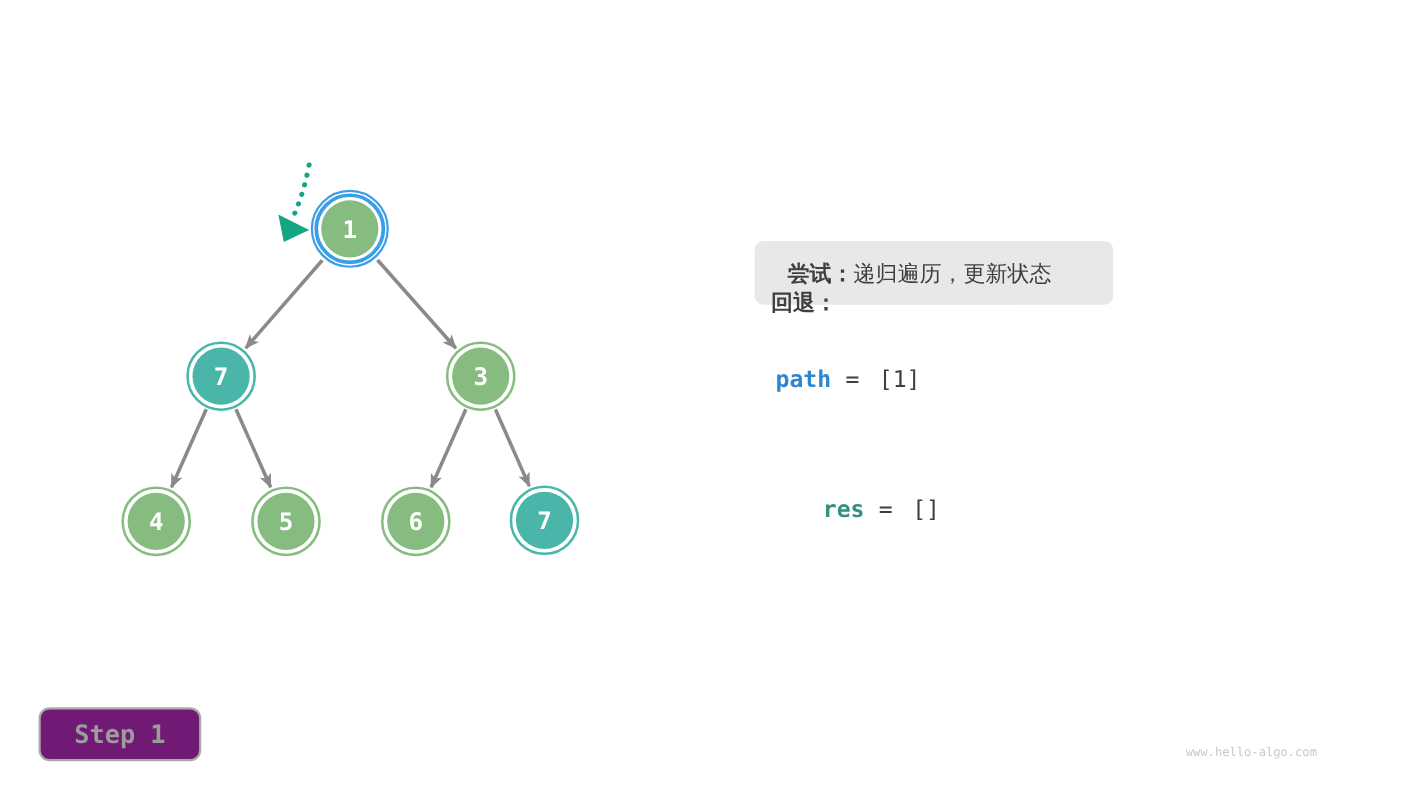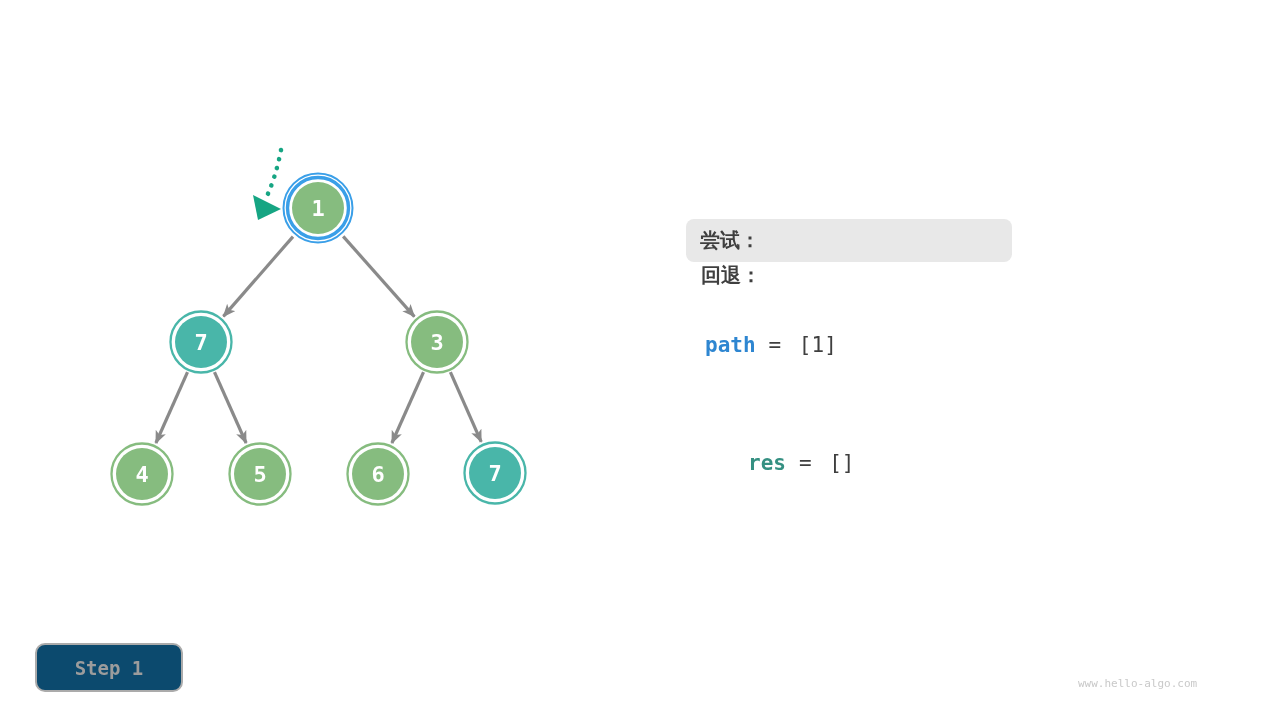--- a/index.html
+++ b/index.html
@@ -21,24 +21,24 @@
   .panel-line {
     position: absolute;
     display: flex;
     align-items: center;
     font-size: 20px;
     color: var(--text-dark, #3f3f3f);
     white-space: nowrap;
   }
   .try-line {
     left: 686px; top: 219px;
-    width: 326px; height: 43px;
+    width: 326px; height: 58px;
     background: var(--hl-bg, #e8e8e8);
     border-radius: 8px;
-    padding-left: 14px;
+    padding-left: 30px;
   }
   .back-line {
     left: 701px; top: 263px;
     height: 25px;
   }
   .kw { font-weight: 700; }
   .code-line {
     position: absolute;
     font-family: "DejaVu Sans Mono", monospace;
     font-size: 21px;
@@ -53,26 +53,26 @@
   .path-line .code-var { color: var(--path-color, #2e86d1); }
   .res-line  .code-var { color: var(--res-color, #359082); margin-left: 43px; }
   .code-expr { margin-left: 13px; }
   
   .step-badge {
     position: absolute;
     left: 35px; top: 643px;
     width: 148px; height: 49px;
     border: 2px solid #ababab;
     border-radius: 10px;
-    background: #0c4a6e;
+    background: #701a75;
     display: flex;
     align-items: center;
     justify-content: center;
     font-family: "DejaVu Sans Mono", monospace;
-    font-size: 19px;
+    font-size: 23px;
     font-weight: 700;
     color: var(--step-color, #9c9c9c);
   }
   
   .watermark {
     position: absolute;
     left: 1078px; top: 677px;
     font-family: "DejaVu Sans Mono", monospace;
     font-size: 11px;
     color: var(--watermark-color, #c9c9c9);
@@ -133,20 +133,21 @@
         <text x="495" y="481" text-anchor="middle" fill="#ffffff" font-size="22" font-weight="bold" font-family="&quot;DejaVu Sans Mono&quot;, monospace">7</text>
       </g>
       <g>
         <path d="M 281 150 Q 276 176 267 196" fill="none" stroke="#16A583" stroke-width="4.6" stroke-linecap="round" stroke-dasharray="0.1 9"></path>
         <polygon points="253,195 258,220 281,209" fill="#16A583"></polygon>
       </g>
     </svg>
 
   <div class="panel-line try-line">
     <span class="kw">尝试：</span>
+      <span>递归遍历，更新状态</span>
   </div>
 
   <div class="panel-line back-line">
     <span class="kw">回退：</span>
   </div>
 
   <div class="code-line path-line">
     <span class="code-var">path</span><span class="code-expr">= [1]</span>
   </div>
 

